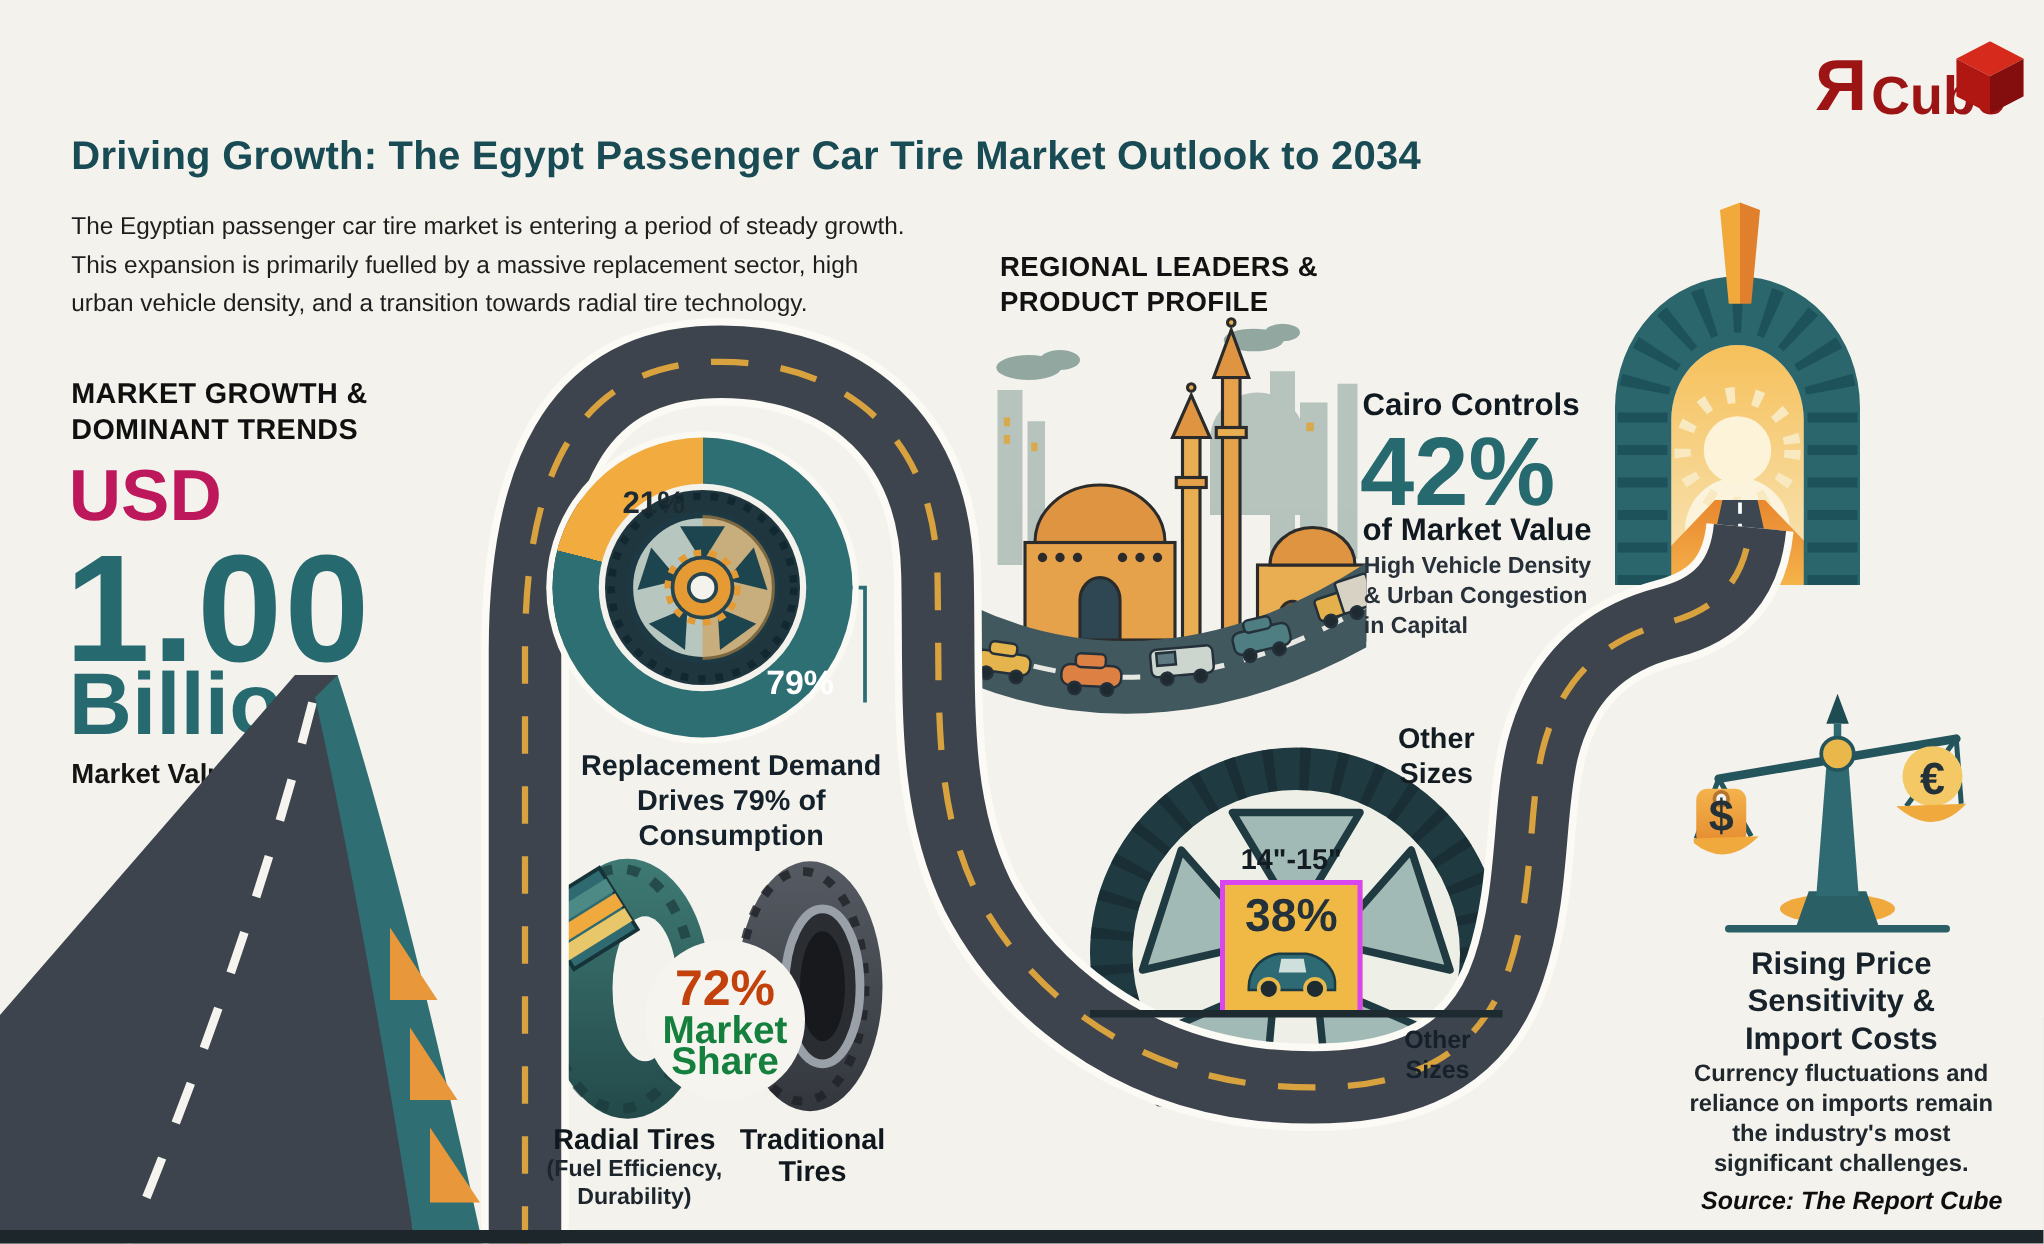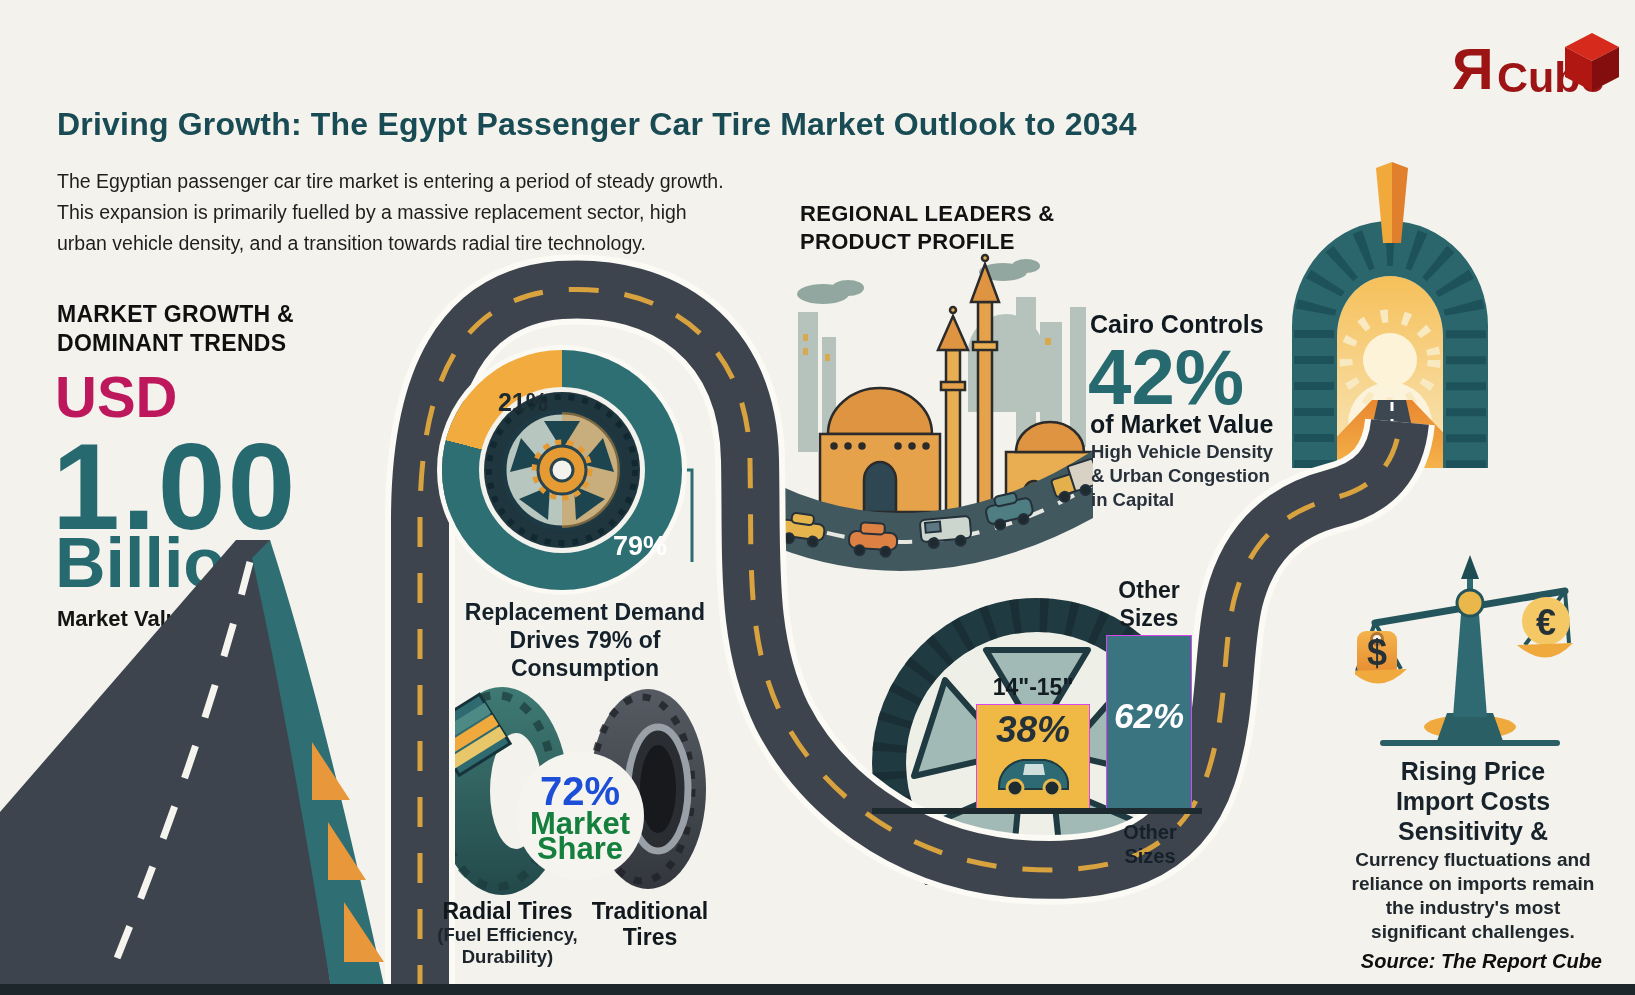--- a/index.html
+++ b/index.html
@@ -17,33 +17,33 @@
   .mg-cap{left:57px;top:606px;font-size:22px;font-weight:600;color:#141414;}
   .donut{left:442px;top:350px;width:240px;height:240px;border-radius:50%;box-shadow:0 0 0 5px #faf9f3;z-index:4;}
   .donut-hole{position:absolute;left:37px;top:37px;width:166px;height:166px;border-radius:50%;background:#f3f2ec;}
   .donut-small{left:487px;top:388px;width:72px;font-size:25px;font-weight:800;color:#1c2a31;z-index:5;}
   .donut-big{left:600px;top:531px;width:80px;font-size:27px;font-weight:800;color:#ffffff;z-index:5;}
   .donut-cap{left:440px;top:598px;width:290px;font-size:23px;line-height:28px;font-weight:800;color:#15212a;z-index:5;}
   .cairo-t{left:1090px;top:310px;font-size:25px;font-weight:800;color:#101820;z-index:5;}
   .cairo-v{left:1088px;top:338px;font-size:78px;font-weight:800;color:#26696f;line-height:1;z-index:5;}
   .cairo-s{left:1090px;top:410px;font-size:25px;font-weight:800;color:#101820;z-index:5;}
   .cairo-d{left:1091px;top:440px;font-size:18.5px;line-height:24px;font-weight:600;color:#28303a;z-index:5;}
-  .bar{box-sizing:border-box;border:1px solid #d946ef;z-index:4;display:flex;flex-direction:column;align-items:center;font-style:italic;}
+  .bar{box-sizing:border-box;border:4px solid #d946ef;z-index:4;display:flex;flex-direction:column;align-items:center;}
   .bar-left{left:976px;width:114px;}
   .bar-right{left:1106px;width:86px;}
   .bar-lv{font-size:37px;font-weight:800;color:#23313a;margin-top:4px;}
   .bar-rv{font-size:35px;font-weight:800;color:#ffffff;margin-top:60px;}
   .bar-ltop{left:966px;top:674px;width:134px;font-size:23px;font-weight:800;color:#131c22;z-index:4;}
   .bar-rtop{left:1104px;top:576px;width:90px;font-size:23px;line-height:28px;font-weight:800;color:#131c22;z-index:4;}
   .baseline{left:872px;top:808px;width:330px;height:6px;background:#1d2a30;z-index:4;}
   .cap-left{left:952px;top:820px;width:160px;font-size:20px;line-height:24px;font-weight:700;z-index:4;}
   .cap-right{left:1110px;top:820px;width:80px;font-size:20px;line-height:24px;font-weight:700;z-index:4;}
   .bubble{left:516px;top:752px;width:128px;height:128px;border-radius:50%;background:#f5f4ee;z-index:4;
           display:flex;flex-direction:column;align-items:center;justify-content:center;}
-  .bubble .v{font-size:40px;font-weight:800;color:#1d4ed8;line-height:1;}
+  .bubble .v{font-size:40px;font-weight:800;color:#c2410c;line-height:1;}
   .bubble .l{font-size:31px;font-weight:800;color:#15803d;line-height:25px;}
   .radial-lab{left:420px;top:898px;width:175px;z-index:4;}
   .trad-lab{left:580px;top:898px;width:140px;z-index:4;}
   .tire-t{font-size:23px;font-weight:800;line-height:26px;color:#10181e;}
   .tire-s{font-size:18.5px;line-height:22px;font-weight:600;color:#1c242c;}
   .price-t{left:1343px;top:756px;width:260px;font-size:25px;line-height:30px;font-weight:800;color:#17222b;z-index:5;}
   .price-d{left:1338px;top:848px;width:270px;font-size:19px;line-height:24px;font-weight:600;color:#20282e;z-index:5;}
   .sign{z-index:5;font-weight:800;color:#243238;font-size:36px;text-align:center;}
   .source{left:1280px;top:950px;width:322px;text-align:right;font-size:20px;font-style:italic;font-weight:800;color:#0e0e0e;z-index:6;}
   .strip{left:0;top:984px;width:1635px;height:11px;background:#1d262b;z-index:6;}
@@ -319,23 +319,20 @@
   </div>
   <div class="abs bar bar-left" style="height: 108px; top: 704px; background: rgb(240, 184, 68);">
     <div class="bar-lv">38%</div>
     <svg width="80" height="46" viewBox="0 0 80 46">
       <path d="M 6,36 C 6,22 16,11 30,9 L 52,9 C 64,11 74,20 75,31 L 75,38 L 6,38 Z" fill="#2e6a74" stroke="#1c3b42" stroke-width="2"></path>
       <path d="M 32,13 L 50,13 L 52,24 L 30,24 Z" fill="#cfe0dc"></path>
       <circle cx="22" cy="37" r="8" fill="#1e2b31" stroke="#e8b84a" stroke-width="3"></circle>
       <circle cx="59" cy="37" r="8" fill="#1e2b31" stroke="#e8b84a" stroke-width="3"></circle>
     </svg>
   </div>
-  <div class="abs bar bar-right" style="height: 177px; top: 635px; background: rgb(58, 116, 128);">
-    <div class="bar-rv">62%</div>
-  </div>
   <div class="abs baseline"></div>
   <div class="abs cap-right ctr">
     <div>Other</div>
     <div>Sizes</div>
   </div>
 
   <div class="abs bubble">
     <div class="v">72%</div>
     <div class="l">Market</div>
     <div class="l">Share</div>
@@ -347,22 +344,22 @@
   </div>
   <div class="abs trad-lab ctr">
     <div class="tire-t">Traditional</div>
     <div class="tire-t">Tires</div>
   </div>
 
   <span class="abs sign" style="left:1357px;top:632px;width:40px">$</span>
   <span class="abs sign" style="left:1526px;top:602px;width:40px">€</span>
   <div class="abs price-t ctr">
     <div>Rising Price</div>
+    <div>Sensitivity &amp;</div>
     <div>Import Costs</div>
-    <div>Sensitivity &amp;</div>
   </div>
   <div class="abs price-d ctr">
     <div>Currency fluctuations and</div>
     <div>reliance on imports remain</div>
     <div>the industry's most</div>
     <div>significant challenges.</div>
   </div>
 
   <div class="abs source">Source: The Report Cube</div>
   <div class="abs strip"></div>

